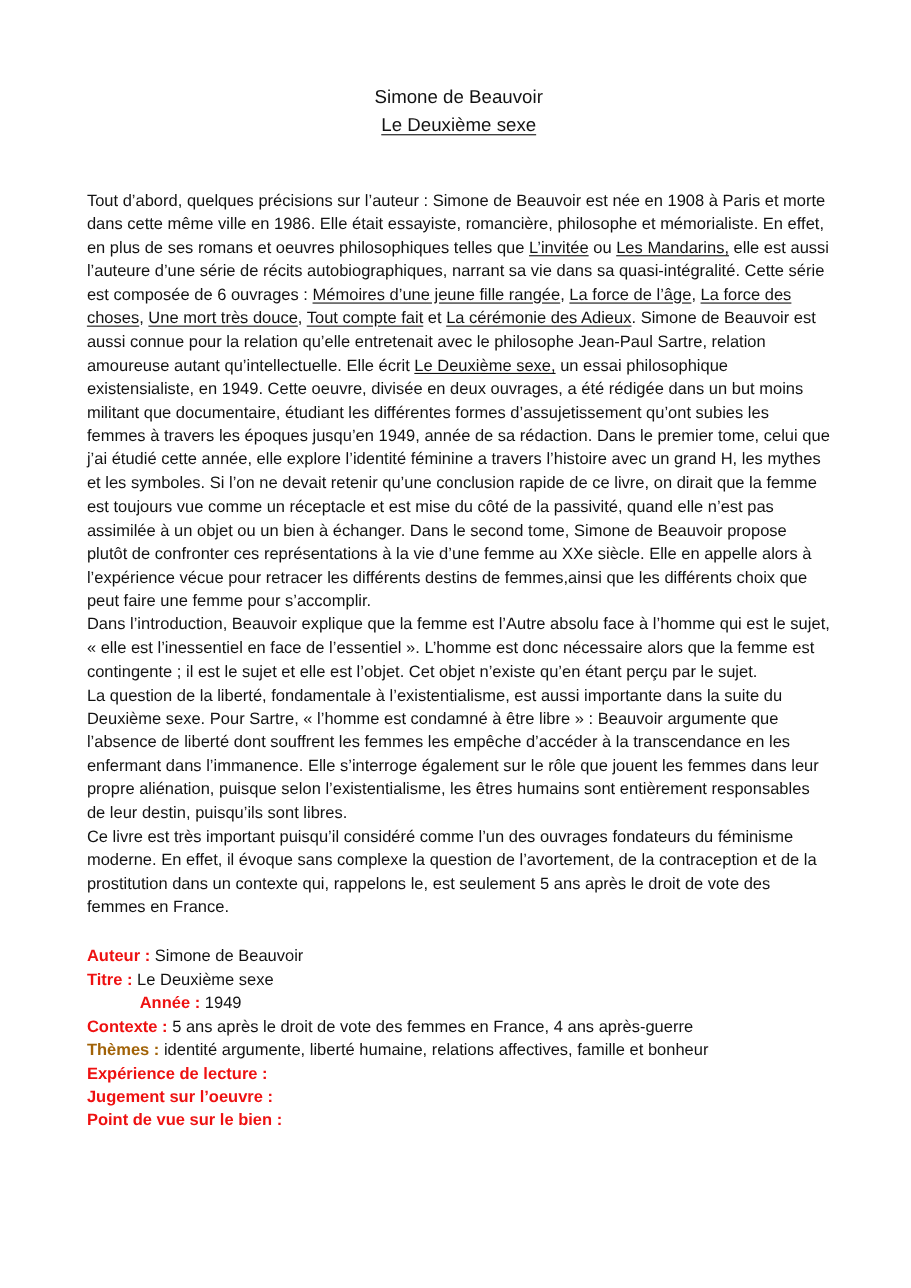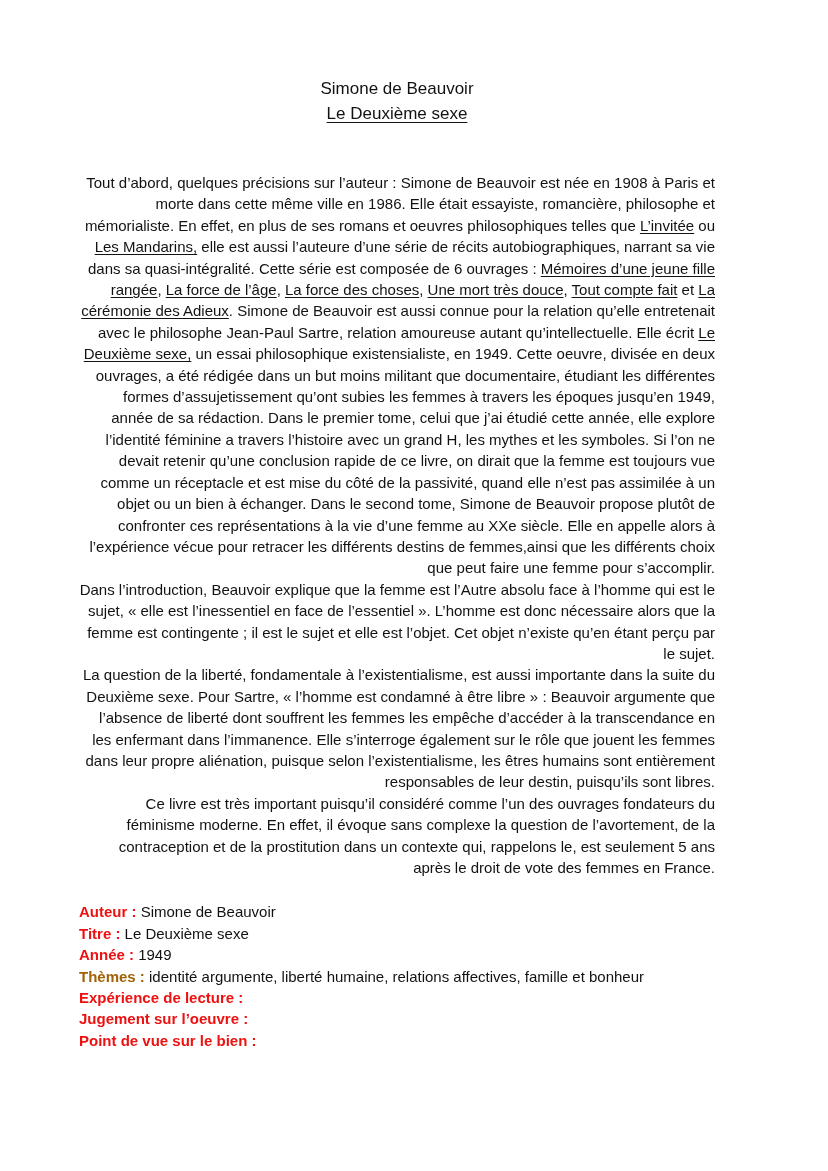--- a/index.html
+++ b/index.html
@@ -5,21 +5,21 @@
   html, body {
     margin: 0;
     padding: 0;
     background: #ffffff;
   }
   .page {
     position: relative;
     width: 828px;
     height: 1171px;
     box-sizing: border-box;
-    padding: 76px 113px 0 79px;
+    padding: 76px 73px 0 79px;
     background: #ffffff;
     font-family: "Liberation Sans", sans-serif;
     font-size: 15px;
     line-height: 21.4px;
     color: #121212;
     overflow: hidden;
   }
   .title-block {
     text-align: center;
   }
@@ -29,21 +29,20 @@
     font-weight: 400;
     line-height: 25px;
     color: #121212;
   }
   .doc-title.underlined {
     text-decoration: underline;
     text-underline-offset: 3px;
   }
   .body-text {
     margin-top: 46px;
-    text-align: right;
   }
   .body-text p {
     margin: 0;
   }
   .u {
     text-decoration: underline;
     text-underline-offset: 2px;
   }
   .fiche {
     margin-top: 23px;
@@ -70,19 +69,20 @@
   <div class="body-text" id="paragraphs">
       <p><span>Tout d’abord, quelques précisions sur l’auteur : Simone de Beauvoir est née en 1908 à Paris et morte dans cette même ville en 1986. Elle était essayiste, romancière, philosophe et mémorialiste. En effet, en plus de ses romans et oeuvres philosophiques telles que </span><span class="u">L’invitée</span><span> ou </span><span class="u">Les Mandarins,</span><span> elle est aussi l’auteure d’une série de récits autobiographiques, narrant sa vie dans sa quasi-intégralité. Cette série est composée de 6 ouvrages : </span><span class="u">Mémoires d’une jeune fille rangée</span><span>, </span><span class="u">La force de l’âge</span><span>, </span><span class="u">La force des choses</span><span>, </span><span class="u">Une mort très douce</span><span>, </span><span class="u">Tout compte fait</span><span> et </span><span class="u">La cérémonie des Adieux</span><span>. Simone de Beauvoir est aussi connue pour la relation qu’elle entretenait avec le philosophe Jean-Paul Sartre, relation amoureuse autant qu’intellectuelle. Elle écrit </span><span class="u">Le Deuxième sexe,</span><span> un essai philosophique existensialiste, en 1949. Cette oeuvre, divisée en deux ouvrages, a été rédigée dans un but moins militant que documentaire, étudiant les différentes formes d’assujetissement qu’ont subies les femmes à travers les époques jusqu’en 1949, année de sa rédaction. Dans le premier tome, celui que j’ai étudié cette année, elle explore l’identité féminine a travers l’histoire avec un grand H, les mythes et les symboles. Si l’on ne devait retenir qu’une conclusion rapide de ce livre, on dirait que la femme est toujours vue comme un réceptacle et est mise du côté de la passivité, quand elle n’est pas assimilée à un objet ou un bien à échanger. Dans le second tome, Simone de Beauvoir propose plutôt de confronter ces représentations à la vie d’une femme au XXe siècle. Elle en appelle alors à l’expérience vécue pour retracer les différents destins de femmes,ainsi que les différents choix que peut faire une femme pour s’accomplir.</span></p>
       <p><span>Dans l’introduction, Beauvoir explique que la femme est l’Autre absolu face à l’homme qui est le sujet, « elle est l’inessentiel en face de l’essentiel ». L’homme est donc nécessaire alors que la femme est contingente ; il est le sujet et elle est l’objet. Cet objet n’existe qu’en étant perçu par le sujet.</span></p>
       <p><span>La question de la liberté, fondamentale à l’existentialisme, est aussi importante dans la suite du Deuxième sexe. Pour Sartre, « l’homme est condamné à être libre » : Beauvoir argumente que l’absence de liberté dont souffrent les femmes les empêche d’accéder à la transcendance en les enfermant dans l’immanence. Elle s’interroge également sur le rôle que jouent les femmes dans leur propre aliénation, puisque selon l’existentialisme, les êtres humains sont entièrement responsables de leur destin, puisqu’ils sont libres.</span></p>
       <p><span>Ce livre est très important puisqu’il considéré comme l’un des ouvrages fondateurs du féminisme moderne. En effet, il évoque sans complexe la question de l’avortement, de la contraception et de la prostitution dans un contexte qui, rappelons le, est seulement 5 ans après le droit de vote des femmes en France.</span></p>
     </div>
 
   <div class="fiche" id="fiche">
       <div class="fiche-row"><span class="fiche-label" style="color: rgb(238, 17, 17);">Auteur :</span><span class="fiche-value"> Simone de Beauvoir</span></div>
       <div class="fiche-row"><span class="fiche-label" style="color: rgb(238, 17, 17);">Titre :</span><span class="fiche-value"> Le Deuxième sexe</span></div>
-      <div class="fiche-row"><span class="fiche-label" style="color: rgb(238, 17, 17);">Année :</span><span class="fiche-value"> 1949</span></div>
+      <div class="fiche-row"><span class="fiche-label" style="color: rgb(238, 17, 17); margin-left: 48px;">Année :</span><span class="fiche-value"> 1949</span></div>
+      <div class="fiche-row"><span class="fiche-label" style="color: rgb(238, 17, 17);">Contexte :</span><span class="fiche-value"> 5 ans après le droit de vote des femmes en France, 4 ans après-guerre</span></div>
       <div class="fiche-row"><span class="fiche-label" style="color: #a16207;">Thèmes :</span><span class="fiche-value"> identité argumente, liberté humaine, relations affectives, famille et bonheur</span></div>
       <div class="fiche-row"><span class="fiche-label" style="color: rgb(238, 17, 17);">Expérience de lecture :</span><span class="fiche-value"></span></div>
       <div class="fiche-row"><span class="fiche-label" style="color: rgb(238, 17, 17);">Jugement sur l’oeuvre :</span><span class="fiche-value"></span></div>
       <div class="fiche-row"><span class="fiche-label" style="color: rgb(238, 17, 17);">Point de vue sur le bien :</span><span class="fiche-value"></span></div>
     </div>
 </div>
 
 </body></html>

